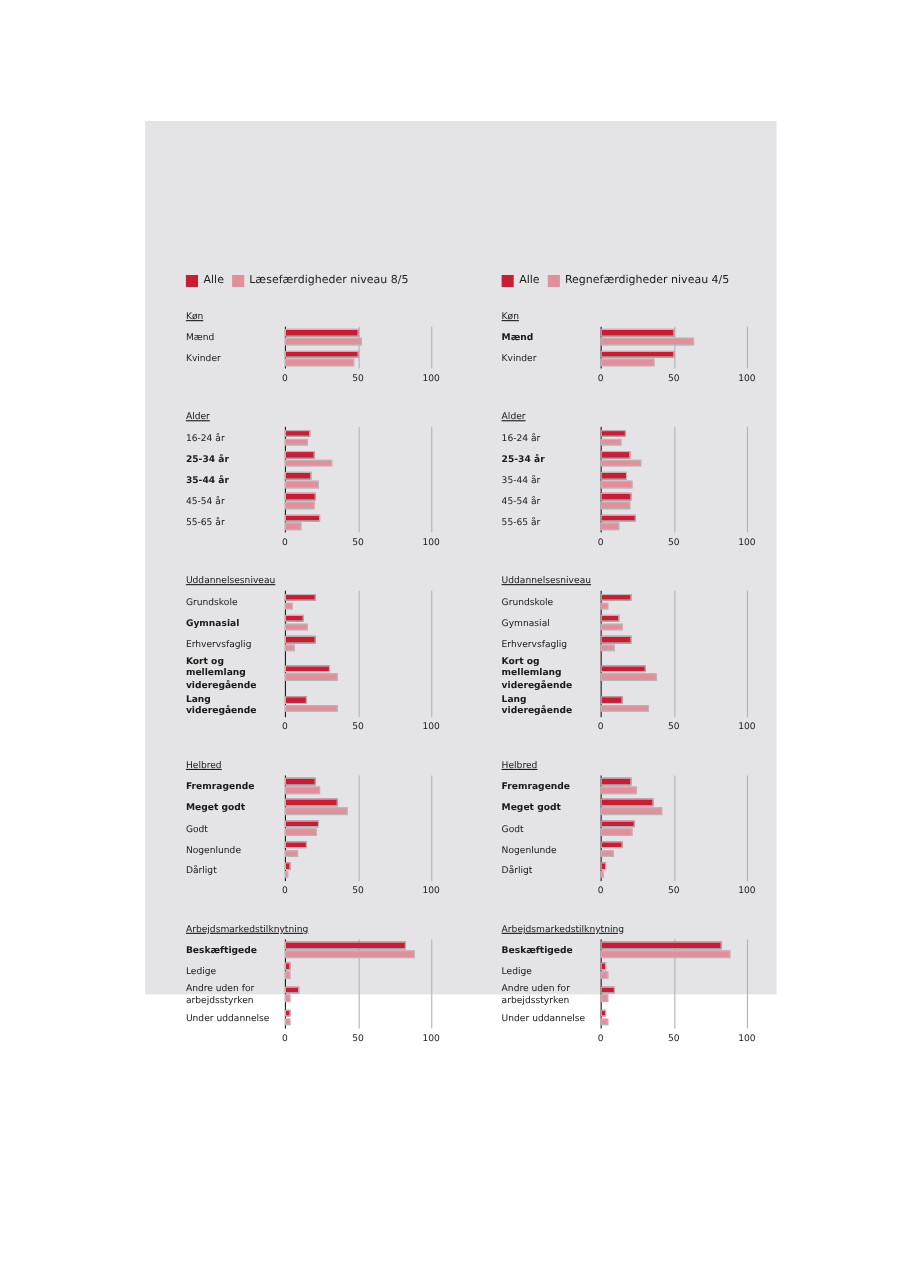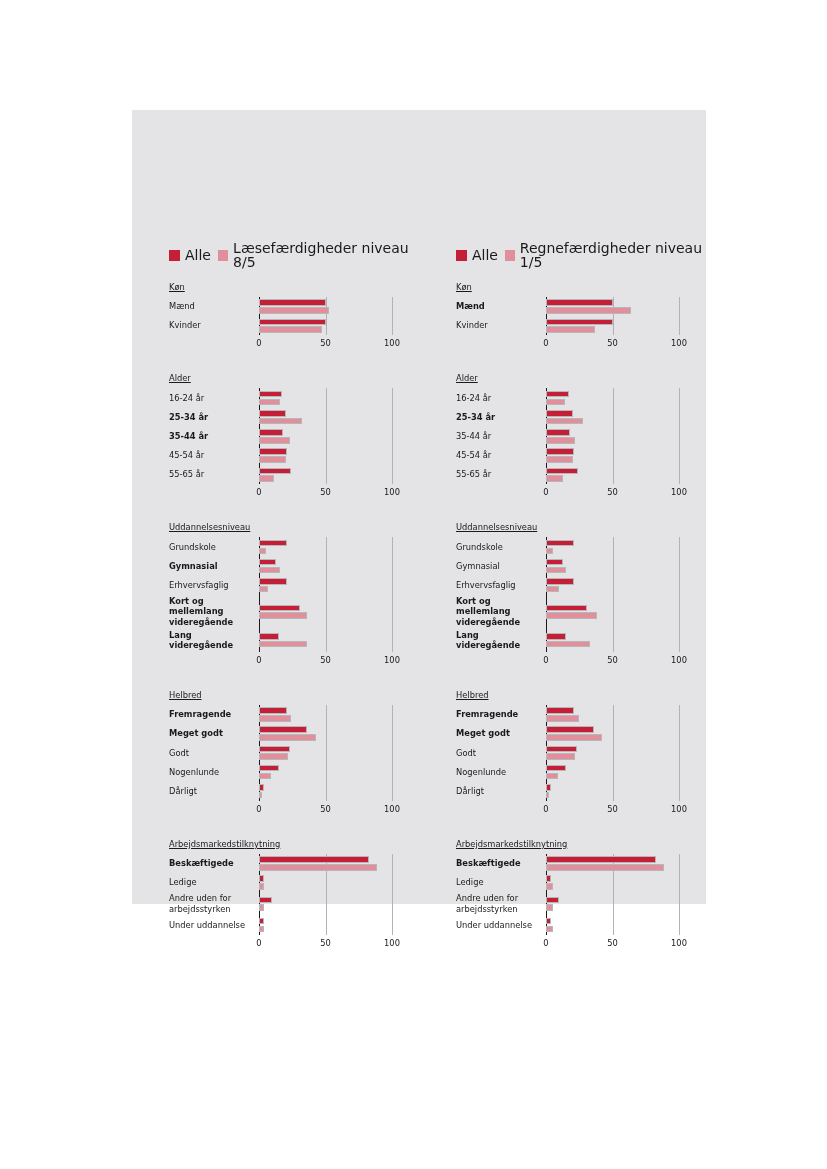--- a/index.html
+++ b/index.html
@@ -25,21 +25,21 @@
     gap:0px;
   }
   .col{width:287px;box-sizing:border-box;padding-left:37px;}
 
   
   .legend{display:flex;align-items:center;gap:7px;height:14px;margin-bottom:13px;}
   .legend-item{display:flex;align-items:center;gap:5px;}
   .swatch{width:11px;height:11px;display:inline-block;}
   .sw-all{background:#c41f37;}
   .sw-lvl{background:#e596a2;}
-  .legend-label{font-size:14px;color:#1a1a1a;line-height:1;}
+  .legend-label{font-size:10px;color:#1a1a1a;line-height:1;}
 
   
   .section{margin-bottom:14px;}
   .sec-title{
     font-size:8.3px;color:#1a1a1a;
     text-decoration:underline;
     margin-bottom:5px;
     display:inline-block;
   }
 
@@ -293,21 +293,21 @@
           </div></div>
       </div>
       <div class="col">
         <div class="legend">
           <div class="legend-item">
             <span class="swatch sw-all" style="background: rgb(196, 31, 55);"></span>
             <span class="legend-label">Alle</span>
           </div>
           <div class="legend-item">
             <span class="swatch sw-lvl" style="background: rgb(224, 143, 155);"></span>
-            <span class="legend-label">Regnefærdigheder niveau 1/5</span>
+            <span class="legend-label">Regnefærdigheder niveau 4/5</span>
           </div>
         </div>
         <div class="section"><div class="sec-title">Køn</div><div class="plot">
             <div class="labels">
               <div class="rowlabel bold" style="height: 19.2px;">Mænd</div>
               <div class="rowlabel" style="height: 19.2px;">Kvinder</div>
             </div>
             <div class="area">
               <div class="gridwrap">
                 <div class="zero" style="left: 0px; height: 38.4px;"></div>

